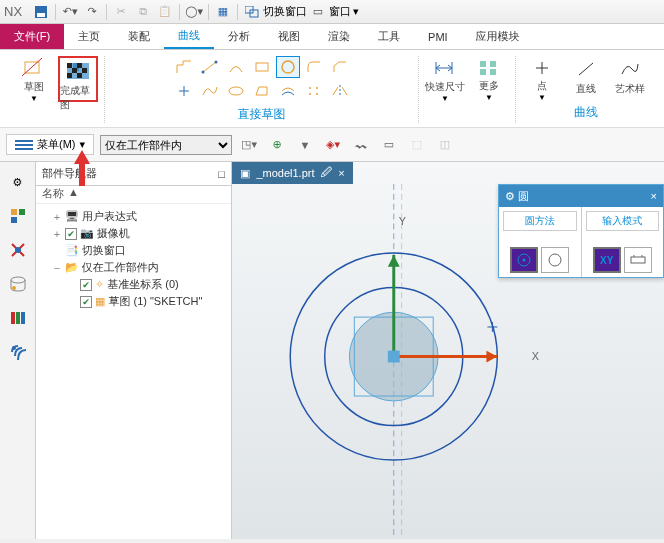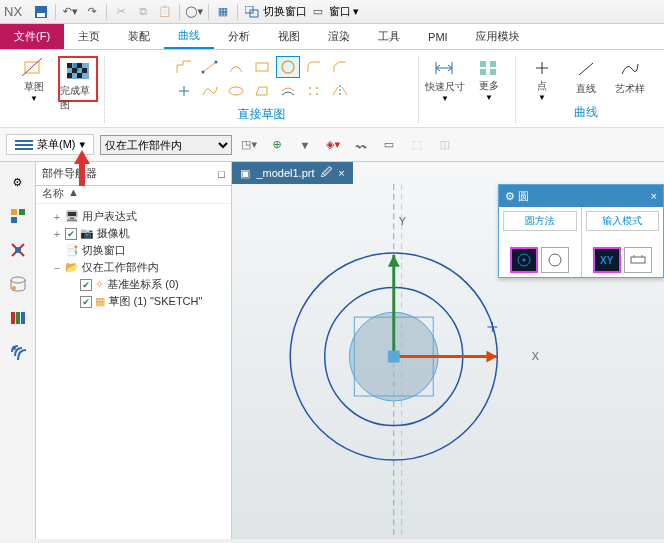--- a/index.html
+++ b/index.html
@@ -47,21 +47,21 @@
 .viewport{position:absolute;inset:22px 0 0 0}
 .viewport svg{width:100%;height:100%}
 .circle-panel{position:absolute;top:22px;right:0;width:166px;background:#fff;border:1px solid #5aa7d8;box-shadow:0 2px 4px rgba(0,0,0,.2)}
 .circle-panel .cp-title{height:22px;background:#3a8bc4;color:#fff;display:flex;align-items:center;padding:0 6px;justify-content:space-between}
 .circle-panel .cp-body{display:flex}
 .circle-panel .cp-col{flex:1;border-right:1px solid #ccc;padding:4px}
 .circle-panel .cp-col:last-child{border-right:none}
 .circle-panel .cp-col .cp-lbl{text-align:center;color:#0b8ed6;font-size:10px;border:1px solid #ccc;padding:2px;margin-bottom:16px}
 .circle-panel .cp-row{display:flex;gap:3px;justify-content:center}
 .circle-panel .cp-sq{width:28px;height:26px;border:1px solid #aaa;display:flex;align-items:center;justify-content:center;cursor:pointer;font-size:10px}
-.circle-panel .cp-sq.sel{border:2px solid #d946ef;background:#0f172a}
+.circle-panel .cp-sq.sel{border:2px solid #737373;background:#4c1d95}
 </style>
 </head>
 <body>
 
 <div class="titlebar">
   <span class="nx">NX</span>
   <span class="tbtn">
       <svg width="14" height="14">
         <rect x="1" y="1" width="12" height="12" fill="#2b6cb0"></rect>
         <rect x="3" y="8" width="8" height="4" fill="#fff"></rect>

